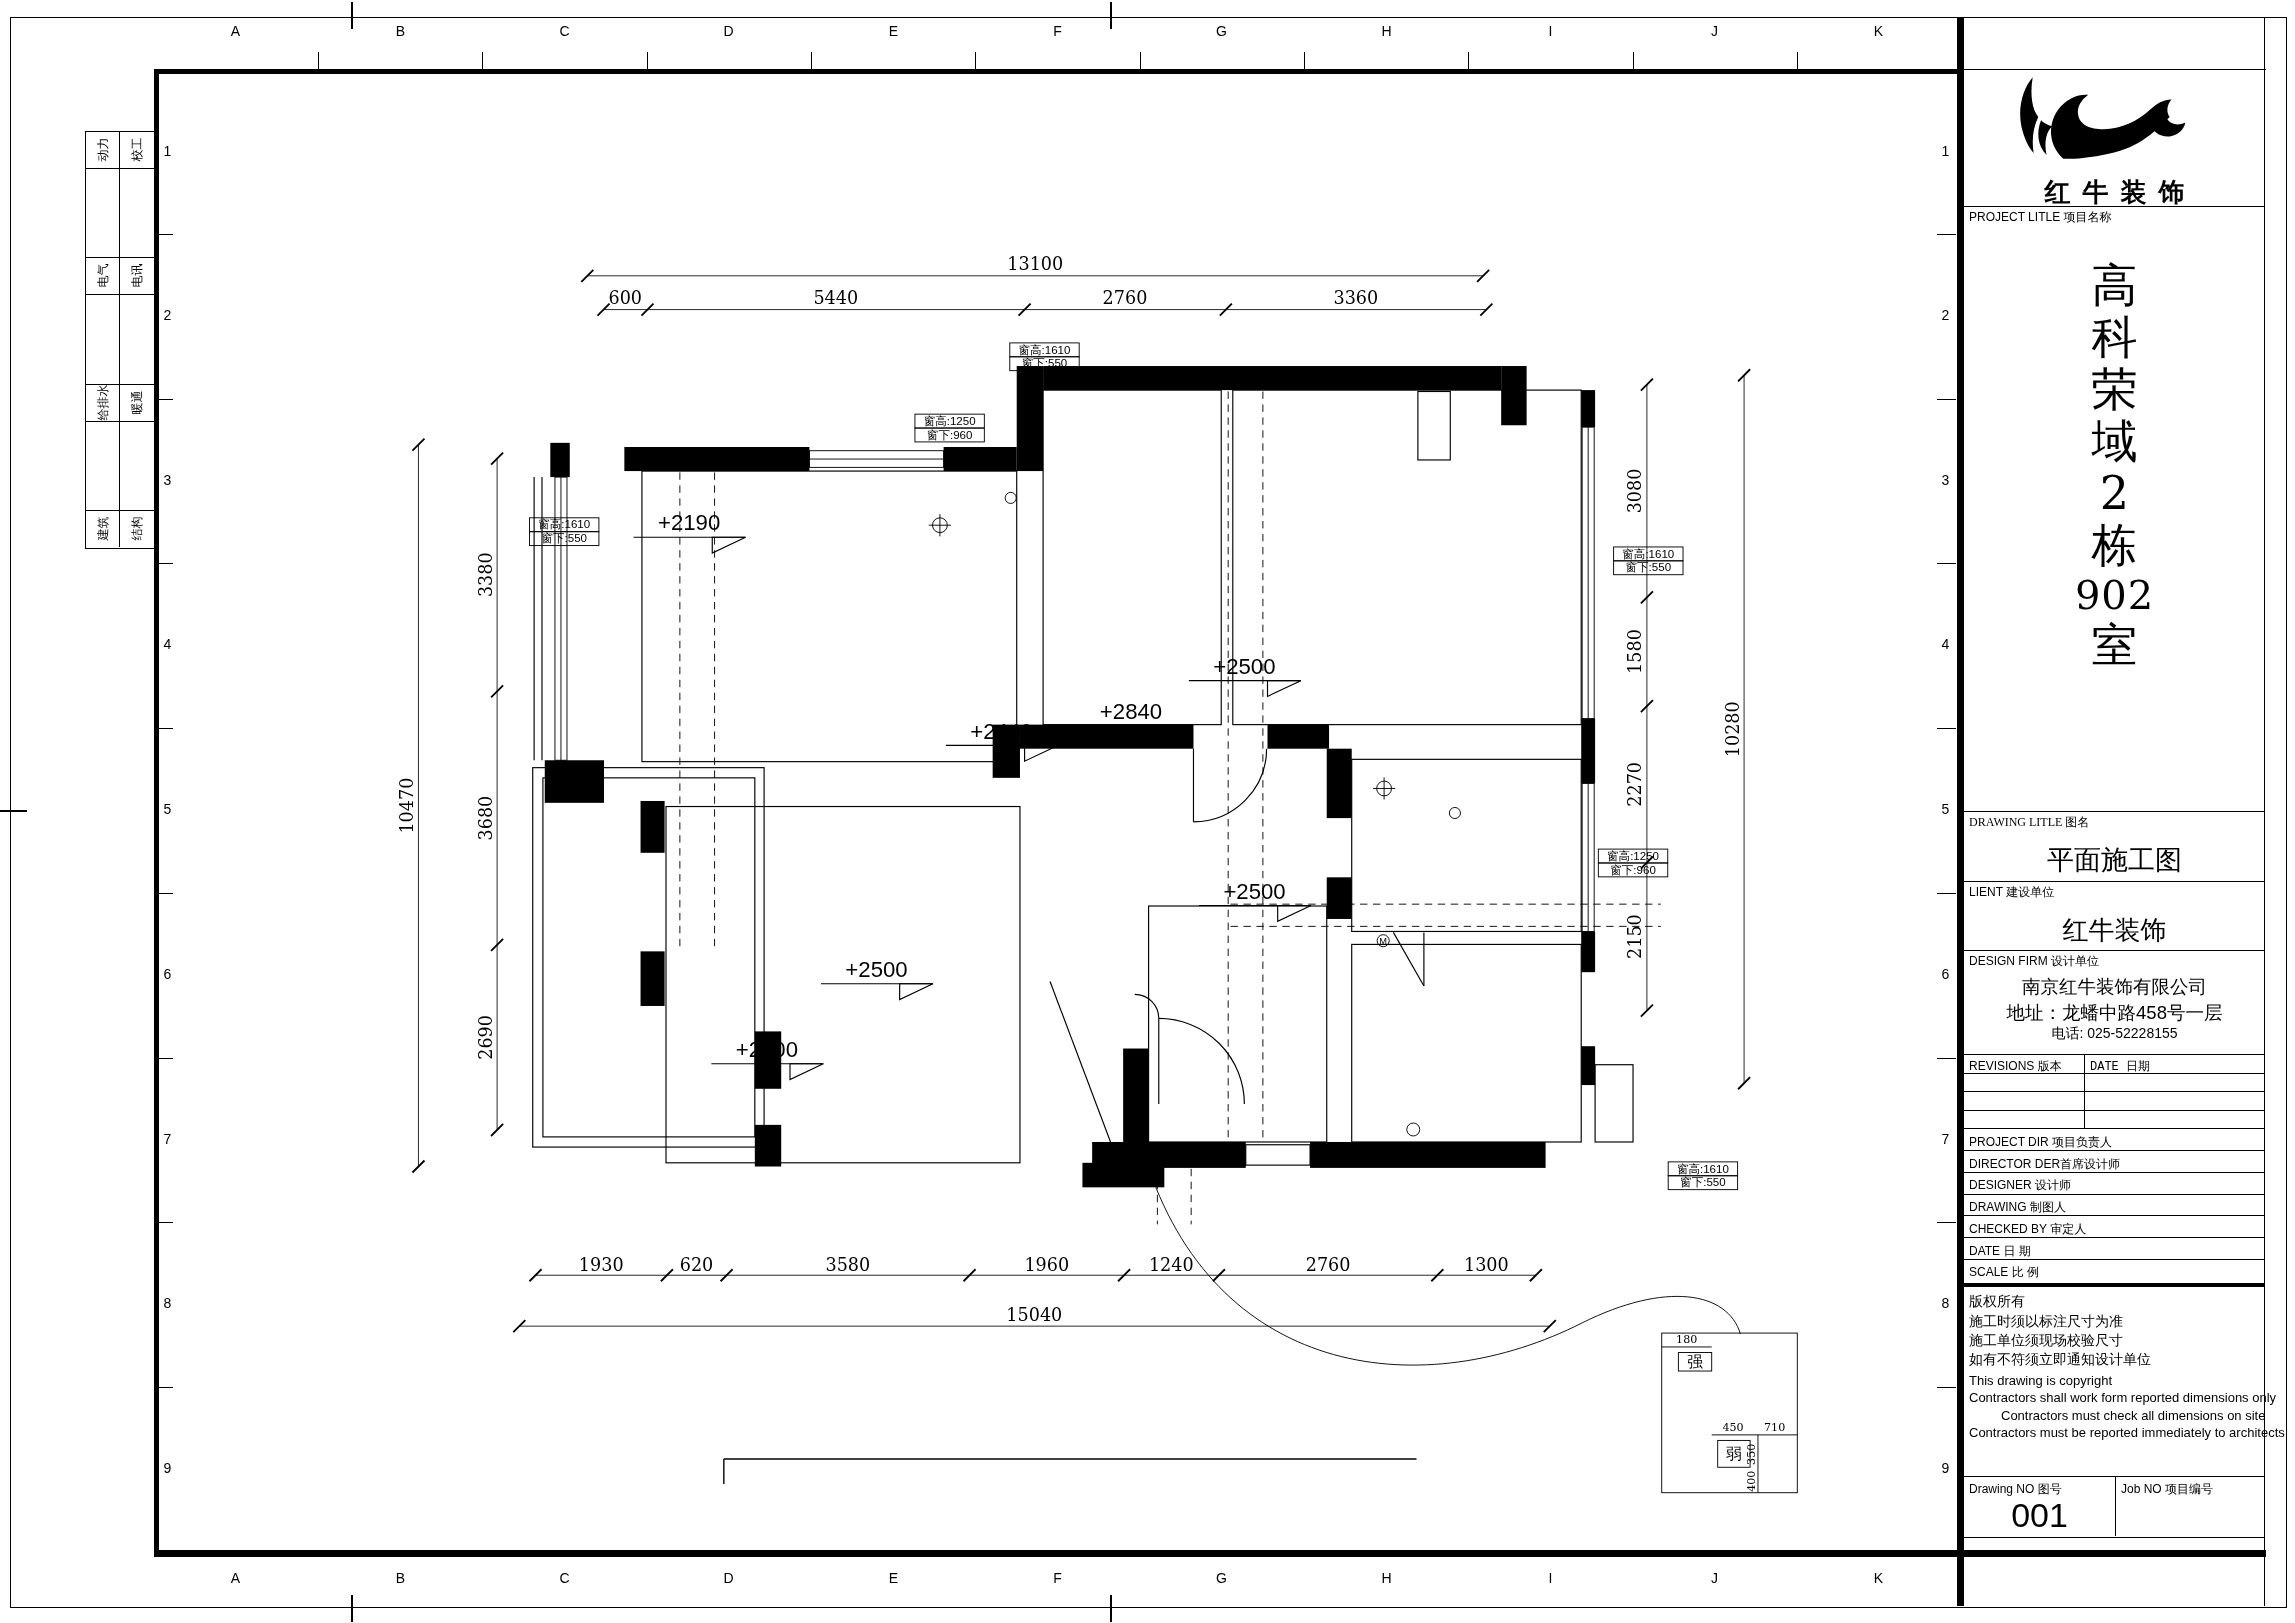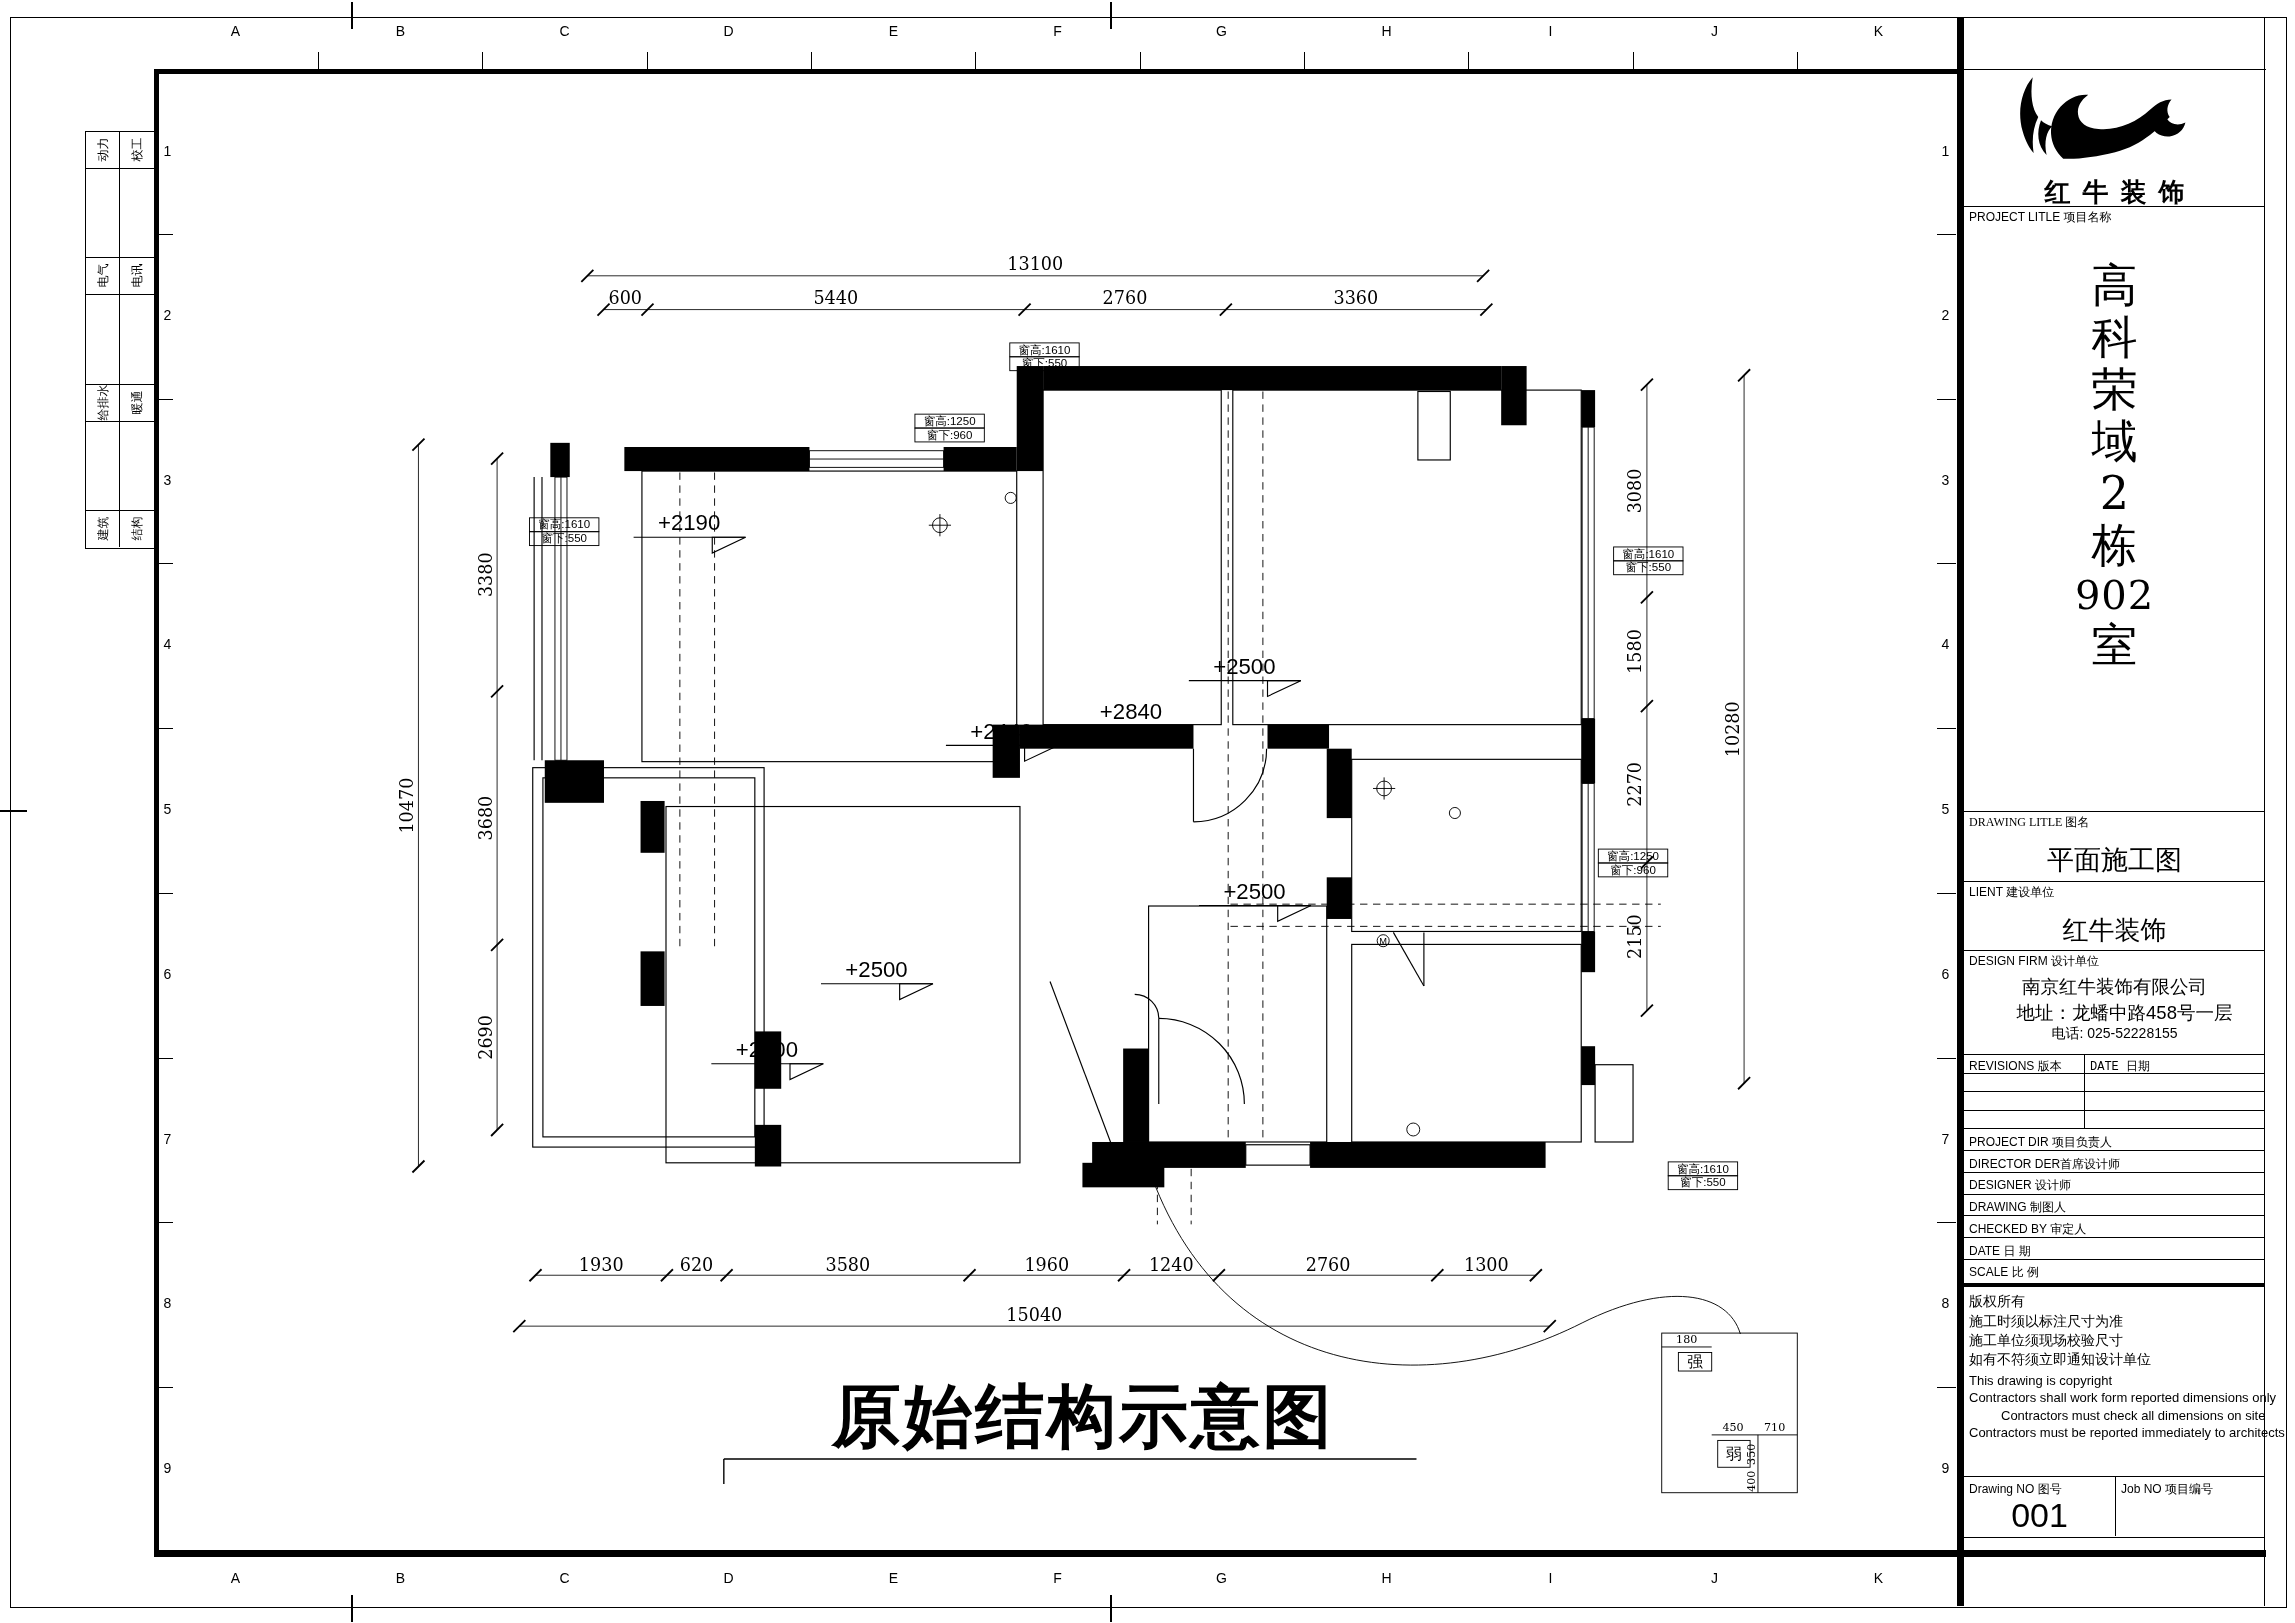--- a/index.html
+++ b/index.html
@@ -384,21 +384,20 @@
     <text class="lgd" x="3836" y="3092" text-anchor="middle">710</text>
     <text class="lgd" x="3794" y="3142" text-anchor="middle" transform="rotate(-90 3794 3142)">350</text>
     <text class="lgd" x="3794" y="3200" text-anchor="middle" transform="rotate(-90 3794 3200)">400</text>
 
     <g stroke="#000" stroke-width="3">
       <line x1="1565" y1="3152" x2="3062" y2="3152"></line>
       <line x1="1565" y1="3152" x2="1565" y2="3206"></line>
     </g>
   </svg>
 
-  <div class="main-title">原始结构示意图</div>
 
   <svg class="abs" style="left:2004px;top:76px;" width="199" height="100" viewBox="0 0 430 215">
     <path fill="#000" d="M62,2 C38,30 28,75 40,118 C46,140 56,158 64,166 C60,140 62,112 74,88 C60,70 56,38 62,2 Z"></path>
     <path fill="#000" d="M80,95 C70,120 72,150 92,170 C86,140 92,120 104,108 C94,105 86,101 80,95 Z"></path>
     <path fill="#000" d="M128,178 C96,150 92,100 122,66 C138,48 160,38 182,40 C166,52 158,66 160,82 C162,100 178,112 204,114 C244,118 286,100 316,72 C330,59 344,50 362,50 C352,62 350,76 358,88 C342,104 300,150 240,164 C198,174 158,180 128,178 Z"></path>
     <path fill="#000" d="M352,92 C360,104 376,108 392,100 C388,116 376,128 358,130 C338,132 320,120 318,102 C330,100 342,97 352,92 Z"></path>
   </svg>
   <div class="tb-center" style="top:175px;font-size:26px;font-weight:bold;letter-spacing:12px;text-indent:12px;">红牛装饰</div>
   <div class="hl" style="left:1964px;top:206px;width:300px;height:1.4px;"></div>
 
@@ -418,21 +417,21 @@
   <div class="tb-label" style="left:1969px;top:814px;font-family:Liberation Serif, serif;">DRAWING LITLE 图名</div>
   <div class="tb-center" style="top:842px;font-size:27px;">平面施工图</div>
 
   <div class="hl" style="left:1964px;top:881px;width:300px;height:1.4px;"></div>
   <div class="tb-label" style="left:1969px;top:884px;">LIENT 建设单位</div>
   <div class="tb-center" style="top:913px;font-size:26px;">红牛装饰</div>
 
   <div class="hl" style="left:1964px;top:950px;width:300px;height:1.4px;"></div>
   <div class="tb-label" style="left:1969px;top:953px;">DESIGN FIRM 设计单位</div>
   <div class="tb-center" style="top:974px;font-size:18.5px;">南京红牛装饰有限公司</div>
-  <div class="tb-center" style="top:1000px;font-size:18.5px;padding-left:10px;">地址：龙蟠中路458号一层</div>
+  <div class="tb-center" style="top:1000px;font-size:18.5px;">地址：龙蟠中路458号一层</div>
   <div class="tb-center" style="top:1025px;font-size:14px;">电话: 025-52228155</div>
 
   <div class="hl" style="left:1964px;top:1054px;width:300px;height:1.4px;"></div>
   <div class="tb-label" style="left:1969px;top:1058px;">REVISIONS 版本</div>
   <div class="tb-label" style="left:2090px;top:1058px;font-family:Liberation Mono, monospace;">DATE 日期</div>
   <div class="vl" style="left:2084px;top:1054px;width:0.9px;height:74px;"></div>
   <div class="hl" style="left:1964px;top:1073px;width:300px;height:0.9px;"></div>
   <div class="hl" style="left:1964px;top:1091px;width:300px;height:0.9px;"></div>
   <div class="hl" style="left:1964px;top:1110px;width:300px;height:0.9px;"></div>
   <div class="hl" style="left:1964px;top:1128px;width:300px;height:0.9px;"></div>

